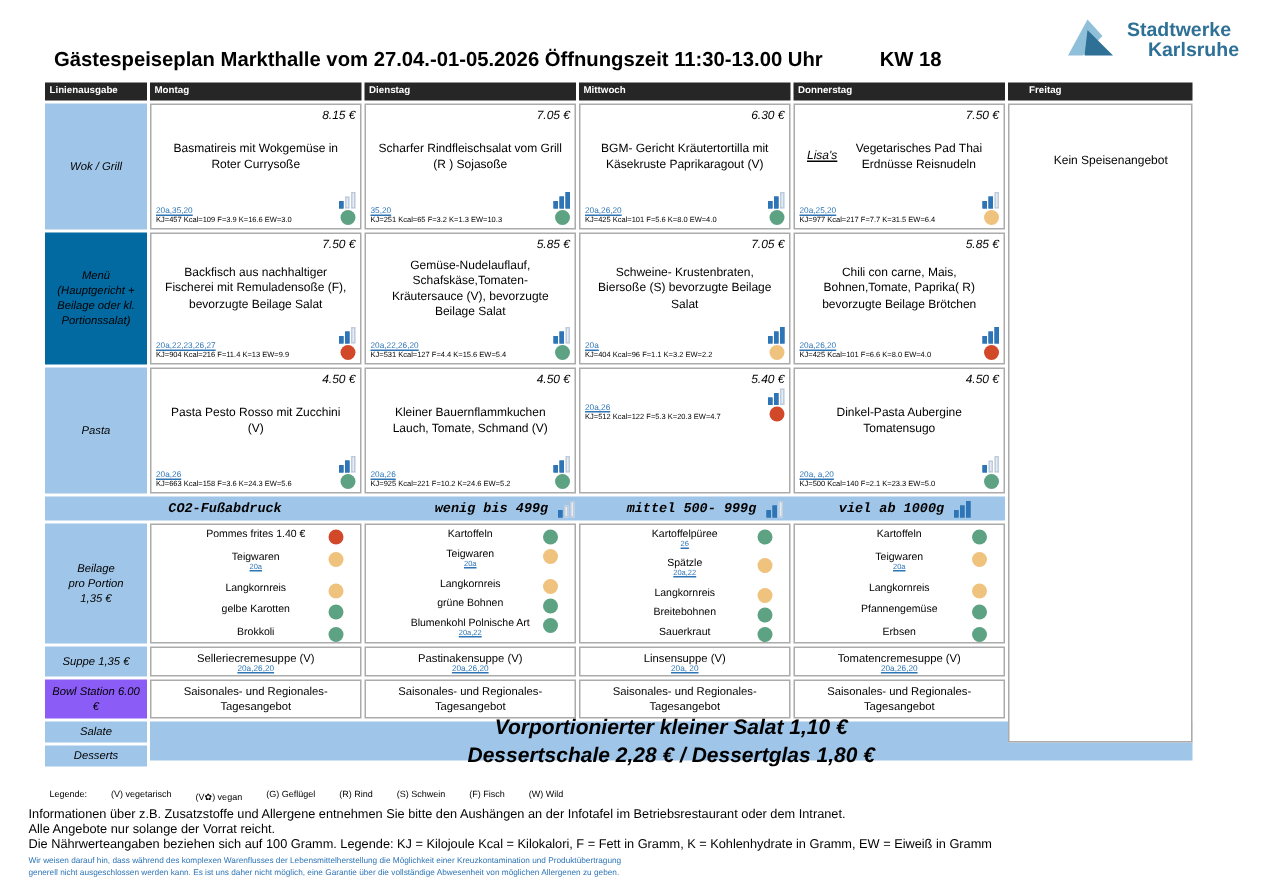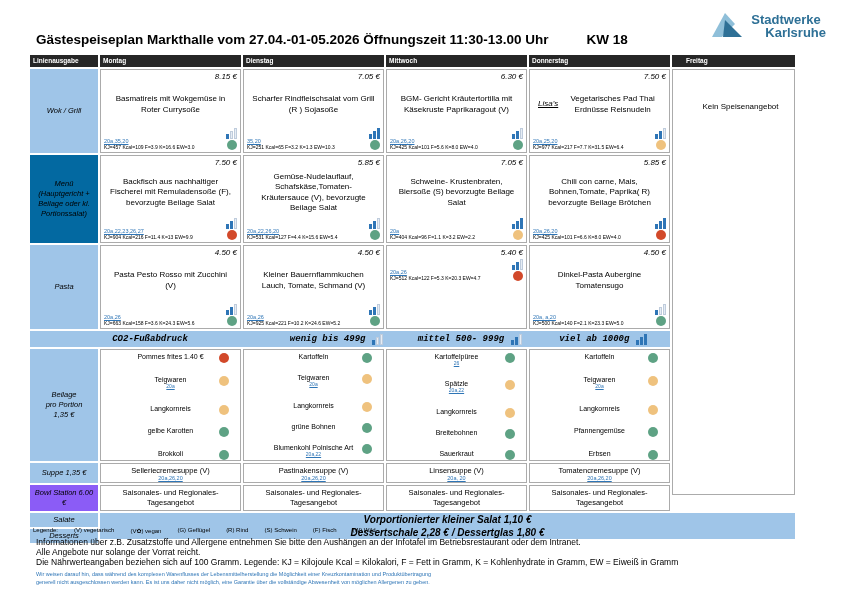--- a/index.html
+++ b/index.html
@@ -51,25 +51,25 @@
   .soup .allerg { display: block; text-align: center; }
 
   .bowlcell { display: flex; align-items: center; justify-content: center; text-align: center; font-size: 7.5px; line-height: 1.3; padding: 0 14px; }
 
   .frcell { position: absolute; left: 642px; top: 14px; width: 123px; height: 426px; }
   .frtext { margin-top: 32px; text-align: center; font-size: 8px; }
 
   .salrow { display: flex; gap: 2px; height: 26px; }
   .salleft { width: 68px; flex: none; display: flex; flex-direction: column; gap: 2px; }
   .salleft .catcell { flex: 1; }
-  .salband { flex: 1; background: #9FC5E8; display: flex; flex-direction: column; justify-content: center; text-align: center; font-weight: bold; font-style: italic; font-size: 10px; line-height: 1.35; }
+  .salband { flex: 1; background: #9FC5E8; display: flex; flex-direction: column; justify-content: center; text-align: center; font-weight: bold; font-style: italic; font-size: 14px; line-height: 1.35; }
 
   .legendline { position: absolute; left: 33px; top: 527px; font-size: 6px; color: #000; display: flex; }
   .legendline span { margin-right: 16px; }
-  .footer { position: absolute; left: 36px; top: 537px; font-size: 8.5px; line-height: 1.2; color: #000; width: 800px; }
+  .footer { position: absolute; left: 19px; top: 537px; font-size: 8.5px; line-height: 1.2; color: #000; width: 800px; }
   .notice { font-size: 5.5px; line-height: 1.45; margin-top: 3px; }
 </style>
 </head>
 <body>
 
 <div class="page">
 
   <div class="title">
     <span>Gästespeiseplan Markthalle vom 27.04.-01-05.2026 Öffnungszeit 11:30-13.00 Uhr</span><span class="kw">KW 18</span>
   </div>
@@ -344,21 +344,21 @@
             <div class="co2item">
               <span>viel ab 1000g</span>
               <span class="bars">
                 <i style="height: 5px; background: rgb(46, 117, 182); border-color: rgb(46, 117, 182);"></i>
                 <i style="height: 8px; background: rgb(46, 117, 182); border-color: rgb(46, 117, 182);"></i>
                 <i style="height: 11px; background: rgb(46, 117, 182); border-color: rgb(46, 117, 182);"></i>
               </span>
             </div>
           </div>
         </div>
-        <div class="trow" style="height: 112px;">
+        <div class="trow" style="height: 80px;">
           <div class="catcell c0" style="background: rgb(159, 197, 232);">Beilage
 pro Portion
 1,35 €</div>
           <div class="cell cday bcol">
             <div class="bitem">
               <span class="bname">Pommes frites 1.40 €</span>
               <span class="dot" style="background: rgb(210, 73, 42);"></span>
             </div>
             <div class="bitem">
               <span class="bname">Teigwaren</span>

